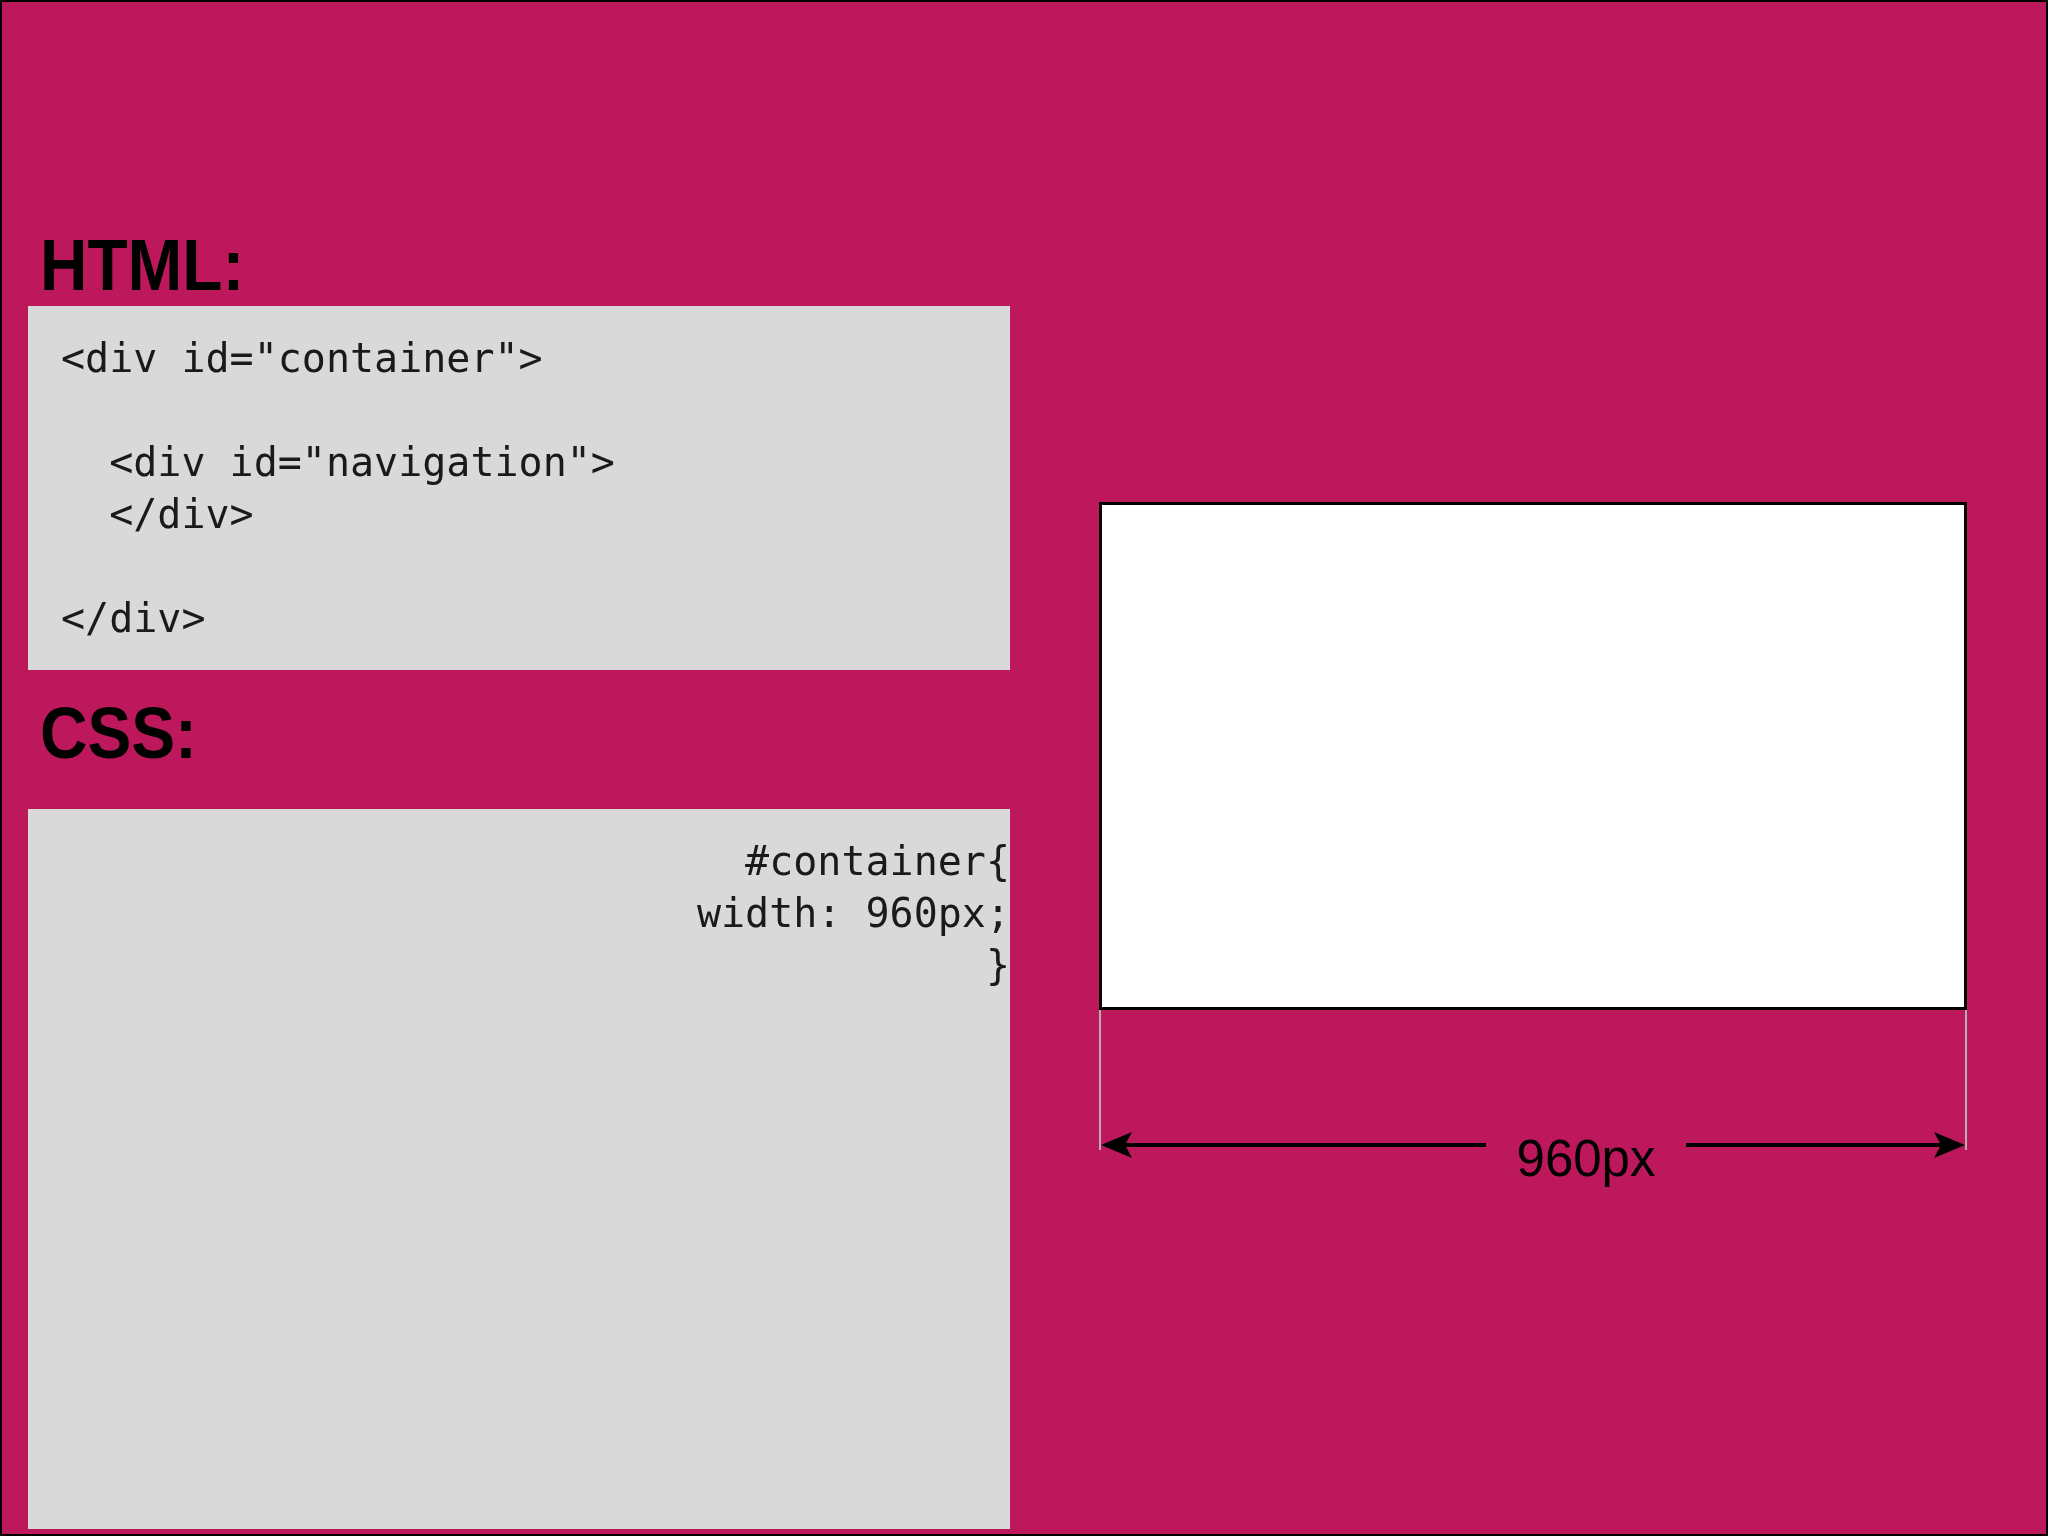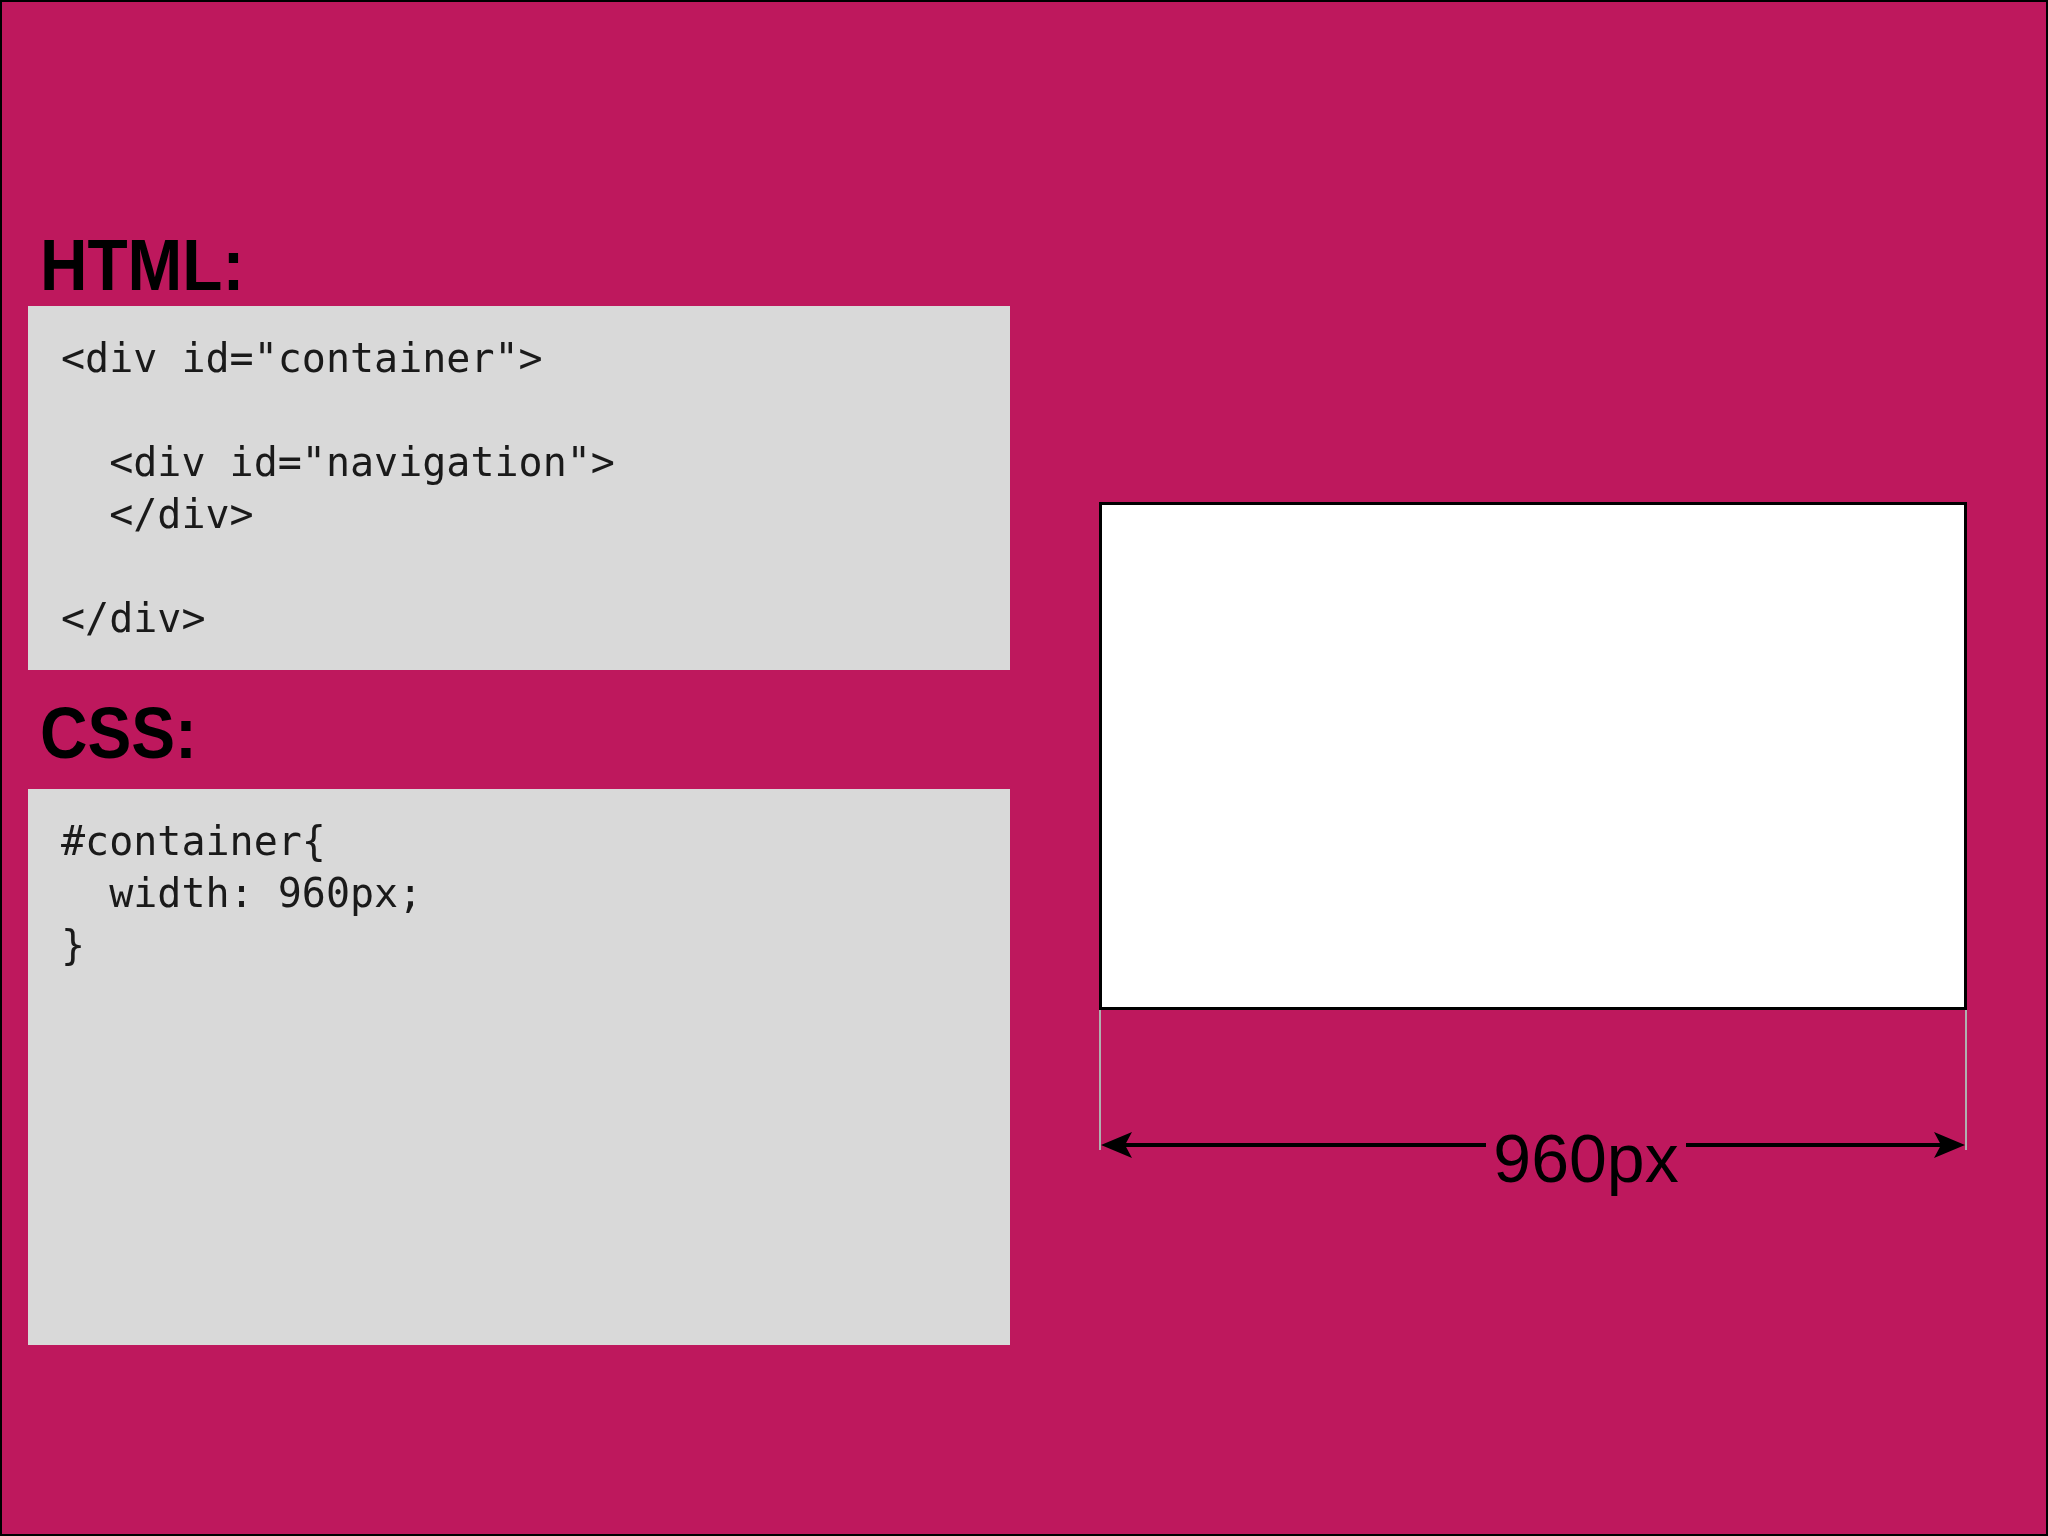--- a/index.html
+++ b/index.html
@@ -38,21 +38,21 @@
     background: #d9d9d9;
     padding: 26px 0 0 33px;
     margin: 0;
     font-family: "DejaVu Sans Mono", "Liberation Mono", monospace;
     font-size: 40px;
     line-height: 52px;
     white-space: pre;
     color: #1a1a1a;
   }
   #html-code { top: 304px; height: 364px; }
-  #css-code  { top: 787px; height: 556px; }
+  #css-code  { top: 807px; height: 720px; text-align: right; }
 
   
   .container-box {
     position: absolute;
     left: 1097px;
     top: 500px;
     width: 868px;
     height: 508px;
     box-sizing: border-box;
     border: 3px solid #000000;
@@ -75,21 +75,21 @@
     width: 868px;
     height: 46px;
   }
   .dim-label {
     position: absolute;
     left: 1464px;
     top: 1122px;
     width: 240px;
     text-align: center;
     font-family: "Liberation Sans", sans-serif;
-    font-size: 68px;
+    font-size: 51px;
     line-height: 69px;
     white-space: nowrap;
   }
 </style>
 </head>
 <body>
 
 <div class="page">
 
   <h2 class="heading" id="html-heading">HTML:</h2>

